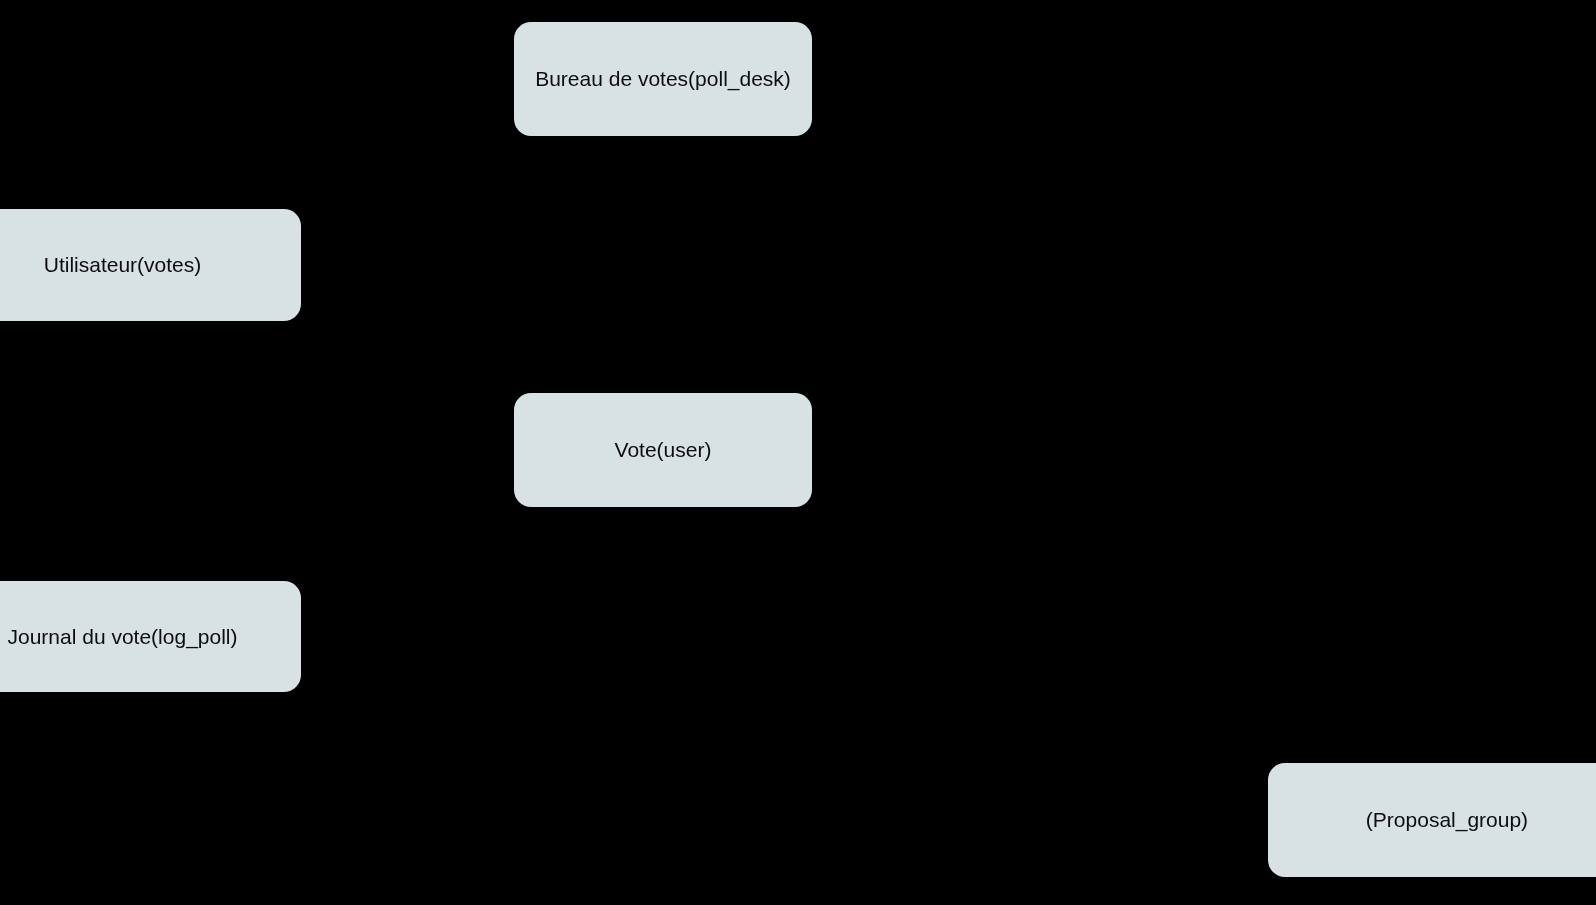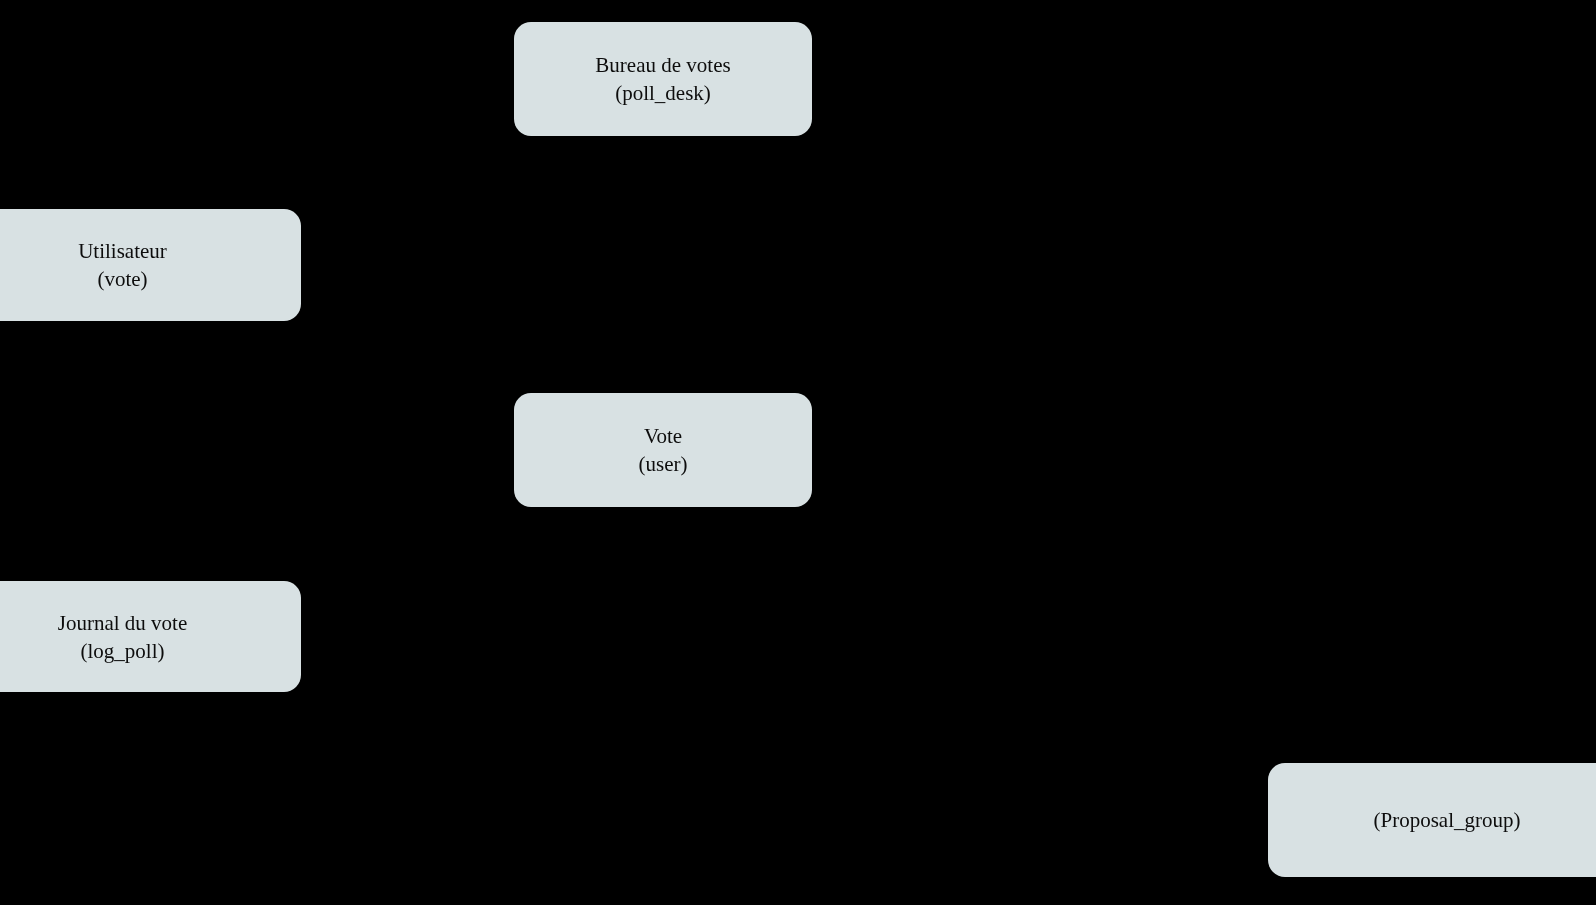--- a/index.html
+++ b/index.html
@@ -17,26 +17,25 @@
     height: 905px;
     background: #000000;
     overflow: hidden;
   }
   .entity-node {
     position: absolute;
     box-sizing: border-box;
     background: #d8e1e3;
     border-radius: 17px;
     display: flex;
-    flex-direction: column;
     align-items: center;
     justify-content: center;
     text-align: center;
     color: #0d0d0d;
-    font-family: Liberation Serif, serif;
+    font-family: Liberation Sans, sans-serif;
     font-size: 21px;
     line-height: 28px;
     -webkit-font-smoothing: antialiased;
   }
   .entity-node .label-fr {
     display: block;
     white-space: nowrap;
   }
   .entity-node .label-code {
     display: block;
@@ -55,21 +54,21 @@
 
 <div id="canvas">
 
   <div class="entity-node" id="node-poll-desk">
     <span class="label-fr">Bureau de votes</span>
     <span class="label-code">(poll_desk)</span>
   </div>
 
   <div class="entity-node" id="node-user">
     <span class="label-fr">Utilisateur</span>
-    <span class="label-code">(vote)</span>
+    <span class="label-code">(votes)</span>
   </div>
 
   <div class="entity-node" id="node-poll">
     <span class="label-fr">Vote</span>
     <span class="label-code">(user)</span>
   </div>
 
   <div class="entity-node" id="node-log-poll">
     <span class="label-fr">Journal du vote</span>
     <span class="label-code">(log_poll)</span>

